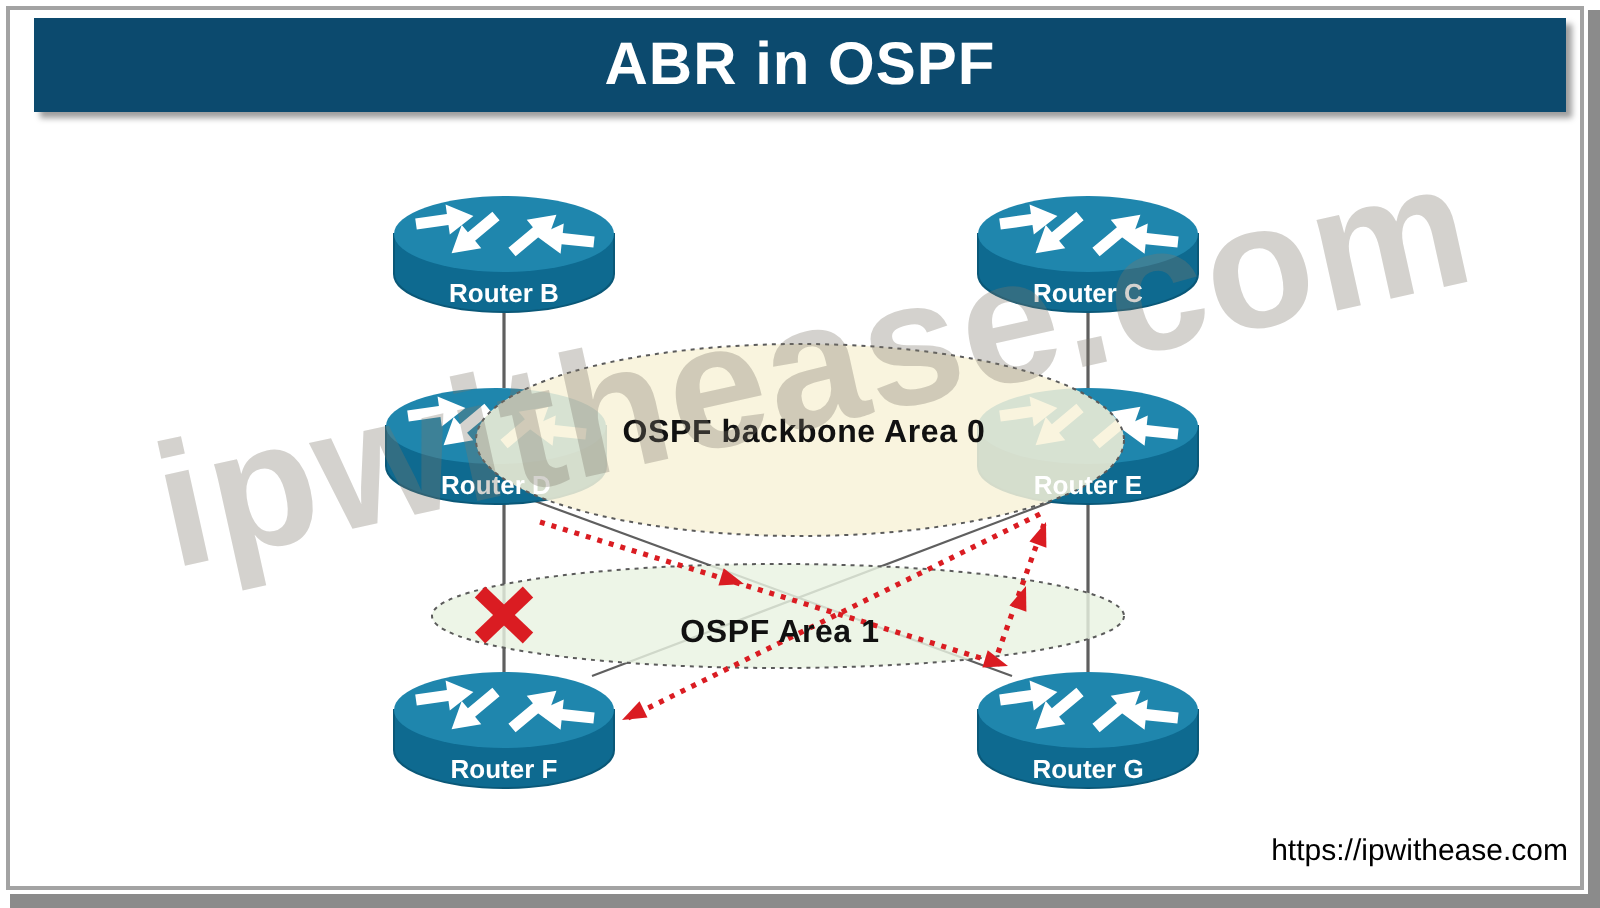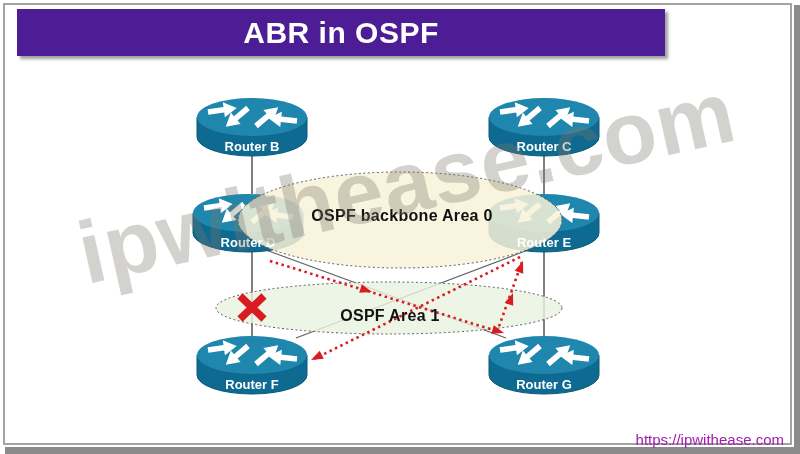--- a/index.html
+++ b/index.html
@@ -7,38 +7,38 @@
     position:relative; width:800px; height:454px; background:#ffffff;
     overflow:hidden; font-family:"Liberation Sans", sans-serif;
   }
   .frame-line {
     position:absolute; left:3px; top:3px; right:8px; bottom:9px;
     border:2px solid #a3a3a3; pointer-events:none; z-index:1;
   }
   .shadow-r { position:absolute; right:0; top:5px; bottom:0; width:6px; background:#8b8b8b; z-index:2; }
   .shadow-b { position:absolute; bottom:0; left:5px; right:0; height:7px; background:#8b8b8b; z-index:2; }
   .title-bar {
-    position:absolute; left:17px; top:9px; width:648px; height:47px;
-    background:#4c1d95; box-shadow:3px 3px 3px #9e9e9e;
+    position:absolute; left:17px; top:9px; width:766px; height:47px;
+    background:#0c4a6e; box-shadow:3px 3px 3px #9e9e9e;
     display:flex; align-items:center; justify-content:center; z-index:4;
   }
   .title-bar span {
     color:#ffffff; font-size:30px; font-weight:bold; letter-spacing:0.5px;
   }
   .diagram-svg { position:absolute; left:0; top:0; z-index:3; }
   .watermark {
     position:absolute; left:80px; top:211px; z-index:6;
     font-size:88px; font-weight:bold; line-height:1; white-space:nowrap;
     color:rgba(125,118,105,0.33);
     transform:rotate(-12.5deg); transform-origin:0 50%;
     pointer-events:none; letter-spacing:1px;
   }
   .footer-url {
-    position:absolute; right:16px; top:431px; z-index:7;
-    font-size:15px; color:#a21caf; text-decoration:none;text-align:center;
+    position:absolute; right:16px; top:417px; z-index:7;
+    font-size:15px; color:#000000; text-decoration:none;text-align:center;
   }
   .router-label { font-size:13px; font-weight:bold; fill:#ffffff; }
   .area-label  { font-size:16px; font-weight:bold; fill:#111111; letter-spacing:0.3px; }
 </style>
 </head>
 <body>
 
 <div class="slide">
 
   <div class="frame-line"></div>

